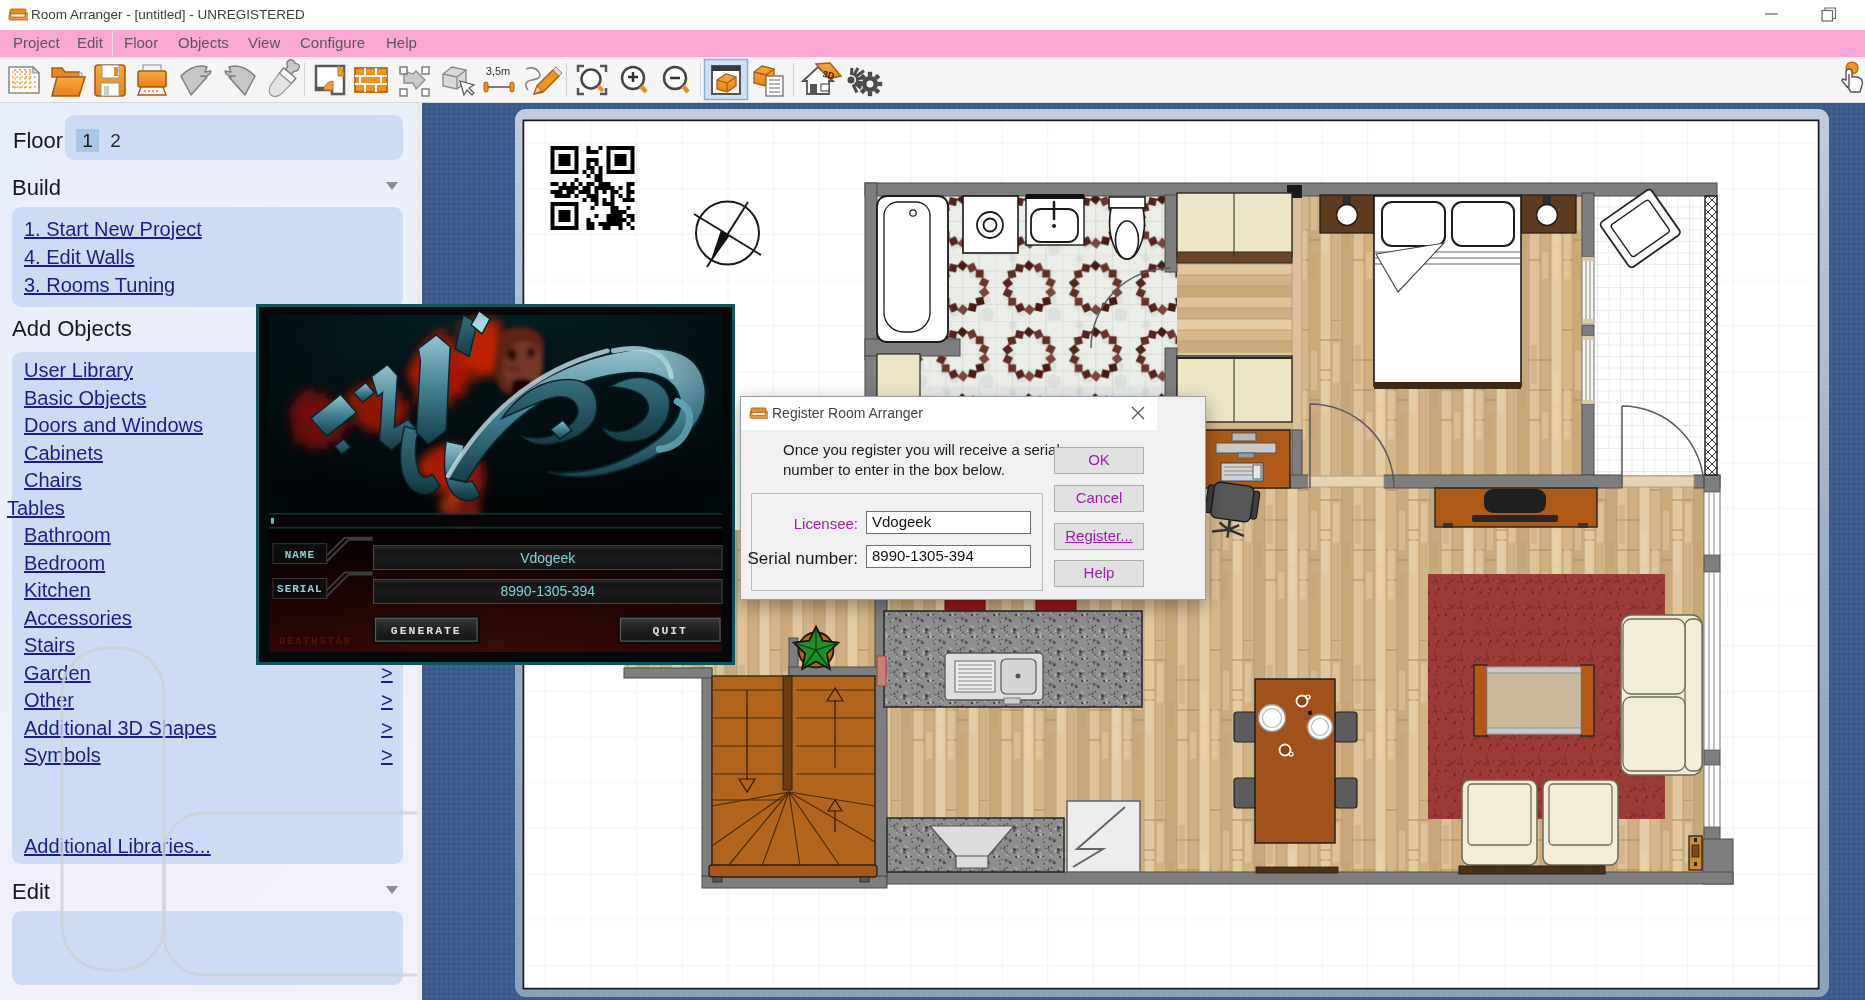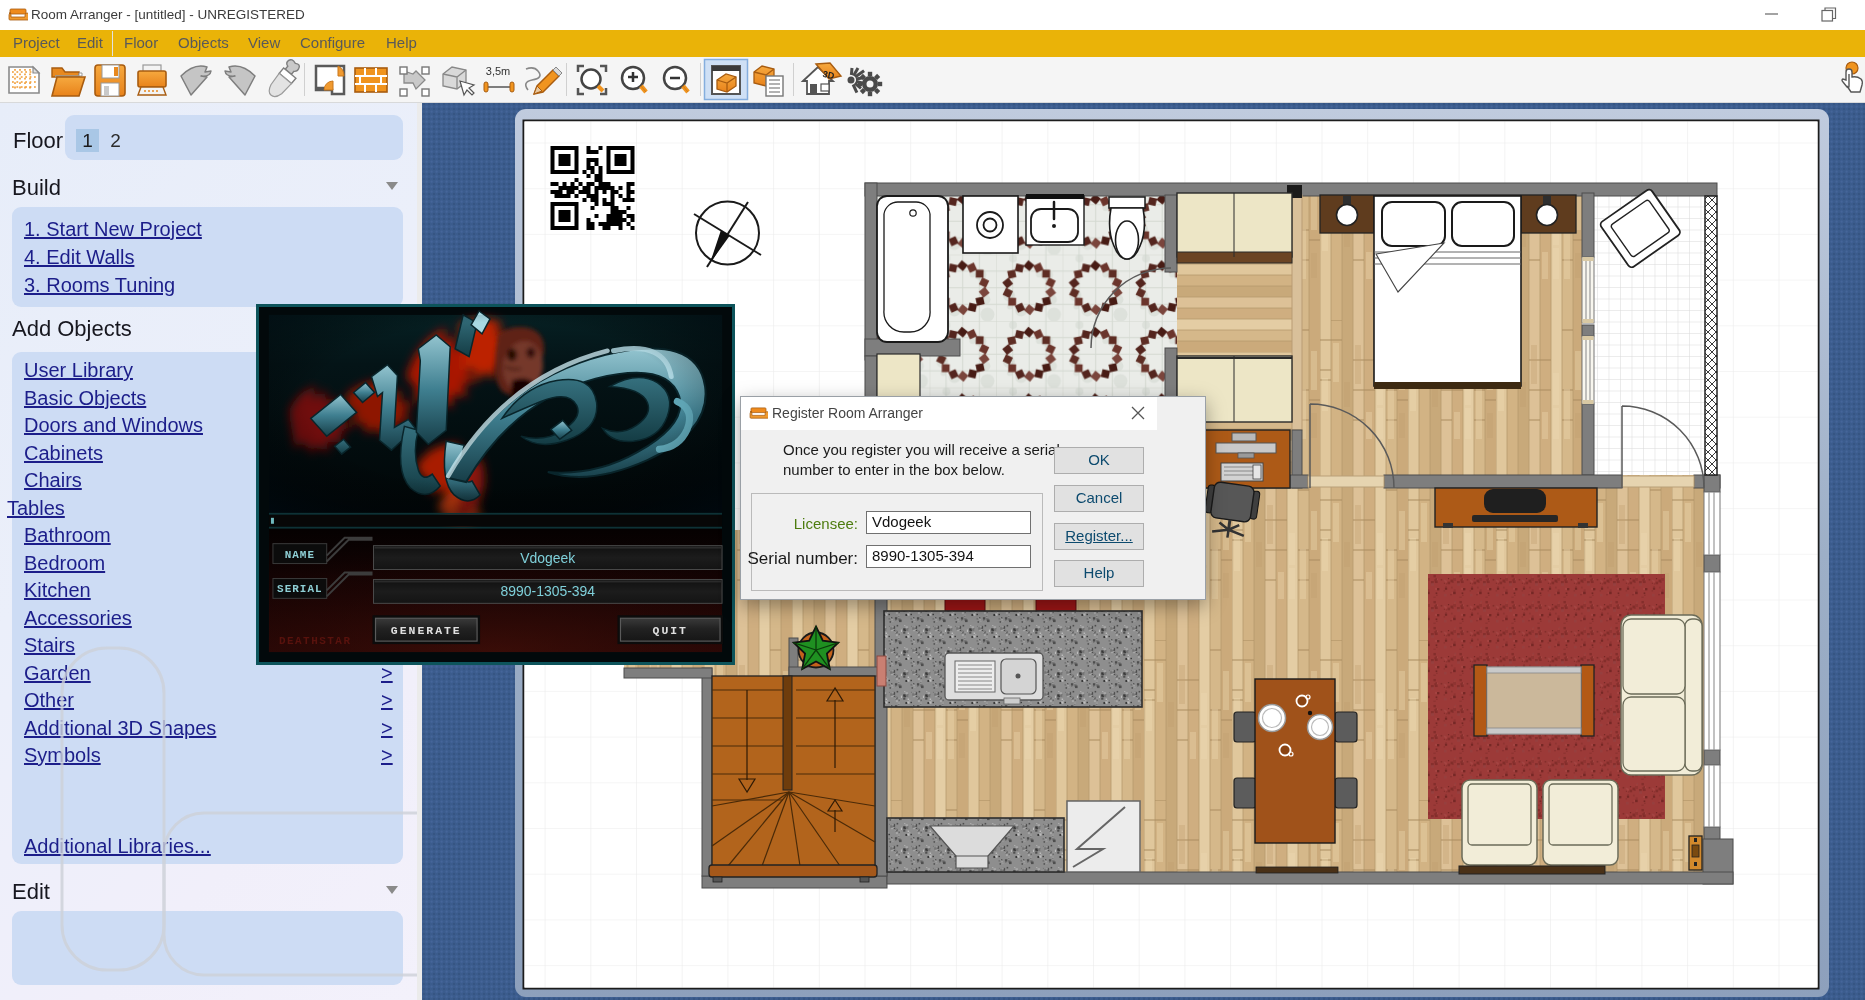--- a/index.html
+++ b/index.html
@@ -3,21 +3,21 @@
 <meta charset="utf-8">
 <style>
   html,body{margin:0;padding:0;}
   body{width:1865px;height:1000px;overflow:hidden;position:relative;
        font-family:"Liberation Sans",sans-serif;background:#fff;}
   .abs{position:absolute;}
   
   #titlebar{left:0;top:0;width:1865px;height:30px;background:#ffffff;}
   #titletext{left:31px;top:7px;font-size:13.5px;color:#3b3b3b;}
   
-  #menubar{left:0;top:30px;width:1865px;height:27px;background:#eab308;}
+  #menubar{left:0;top:30px;width:1865px;height:27px;background:#f9a8d4;}
   .menuitem{position:absolute;top:4px;font-size:15px;color:#595959;}
   #menusep{left:112px;top:1px;width:1px;height:25px;background:#e2e2e2;}
   
   #toolbar{left:0;top:57px;width:1865px;height:45px;background:#f5f5f5;border-bottom:1px solid #d8d9da;}
   .tsep{position:absolute;top:6px;width:1px;height:33px;background:#d0d0d0;}
   
   #sidebar{left:0;top:103px;width:417px;height:897px;
     background:linear-gradient(135deg,#e7edf9 0%,#ebeffa 40%,#f1effa 75%,#f3f1fb 100%);overflow:hidden;}
   #sidestrip{left:417px;top:103px;width:5px;height:897px;background:#ebebeb;}
   .panel{position:absolute;background:#cddcf4;border-radius:9px;}
@@ -786,25 +786,25 @@
   <svg class="abs" style="left:8px;top:9px" width="19" height="15" viewBox="0 0 20 16">
     <path d="M3 2 h14 a1 1 0 0 1 1 1 v4 h-16 v-4 a1 1 0 0 1 1 -1 z" fill="#ef8b1d" stroke="#a85c10" stroke-width="0.8"></path>
     <path d="M1 6 a2 2 0 0 1 2 2 v2 h14 v-2 a2 2 0 0 1 2 -2 a2 2 0 0 1 2 2 v4 a1 1 0 0 1 -1 1 h-18 a1 1 0 0 1 -1 -1 v-4 a2 2 0 0 1 2 -2 z" fill="#f09a2e" stroke="#a85c10" stroke-width="0.8"></path>
   </svg>
   <div class="abs" style="left:31px;top:8px;font-size:14px;color:#444;">Register Room Arranger</div>
   <svg class="abs" style="left:390px;top:9px" width="14" height="14" viewBox="0 0 14 14">
     <path d="M1 1 L13 13 M13 1 L1 13" stroke="#555" stroke-width="1.3"></path>
   </svg>
   <div class="abs" style="left:23px;top:43px;width:310px;font-size:15px;color:#1a1a1a;line-height:20px;margin-left:19px;">Once you register you will receive a serial number to enter in the box below.</div>
   <div class="abs" style="left:10px;top:96px;width:292px;height:98px;border:1px solid #bababa;box-sizing:border-box;"></div>
-  <div class="abs" style="left:0px;top:118px;width:117px;font-size:15px;color:#4d7c0f;text-align:right;">Licensee:</div>
+  <div class="abs" style="left:0px;top:118px;width:117px;font-size:15px;color:#a21caf;text-align:right;">Licensee:</div>
   <div class="abs" style="left:125px;top:114px;width:165px;height:23px;background:#fff;border:1px solid #707070;box-sizing:border-box;font-size:15px;color:#111;padding:1px 0 0 5px;">Vdogeek</div>
   <div class="abs" style="left:0px;top:152px;width:117px;font-size:17px;color:#1a1a1a;text-align:right;">Serial number:</div>
   <div class="abs" style="left:125px;top:148px;width:165px;height:23px;background:#fff;border:1px solid #707070;box-sizing:border-box;font-size:15px;color:#111;padding:1px 0 0 5px;">8990-1305-394</div>
   <div class="dbtn" style="left:313px;top:50px;">OK</div>
   <div class="dbtn" style="left:313px;top:88px;">Cancel</div>
   <div class="dbtn" style="left:313px;top:126px;"><span style="text-decoration:underline">Register...</span></div>
   <div class="dbtn" style="left:313px;top:163px;">Help</div>
 </div>
 <style>
   .dbtn{position:absolute;width:90px;height:27px;background:#e1e1e1;border:1px solid #adadad;
-        box-sizing:border-box;font-size:15px;color:#0c4a6e;text-align:center;line-height:24px;}
+        box-sizing:border-box;font-size:15px;color:#a21caf;text-align:center;line-height:24px;}
 </style>
 
 </body></html>

